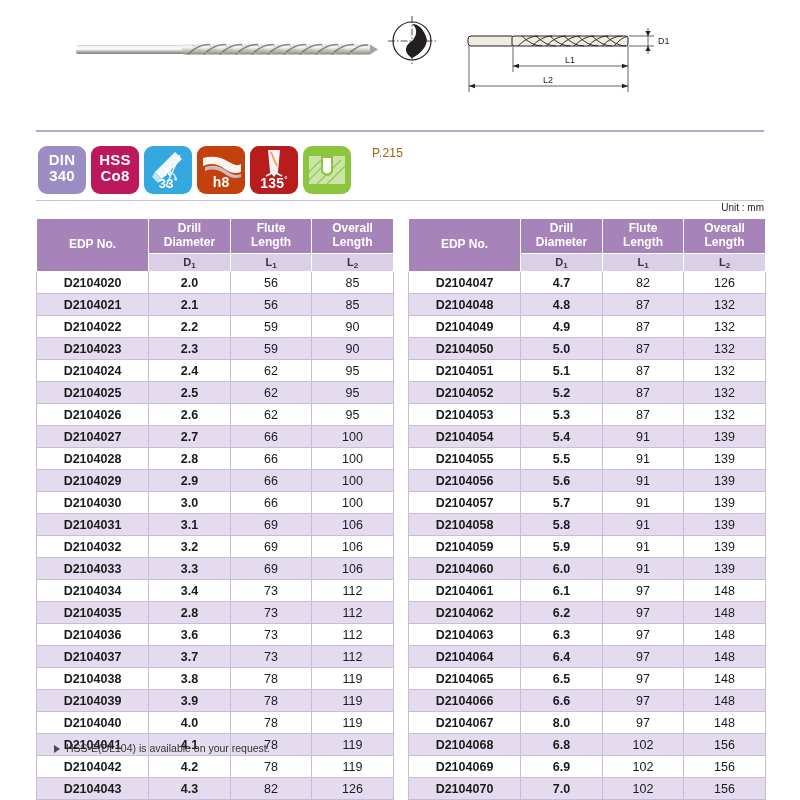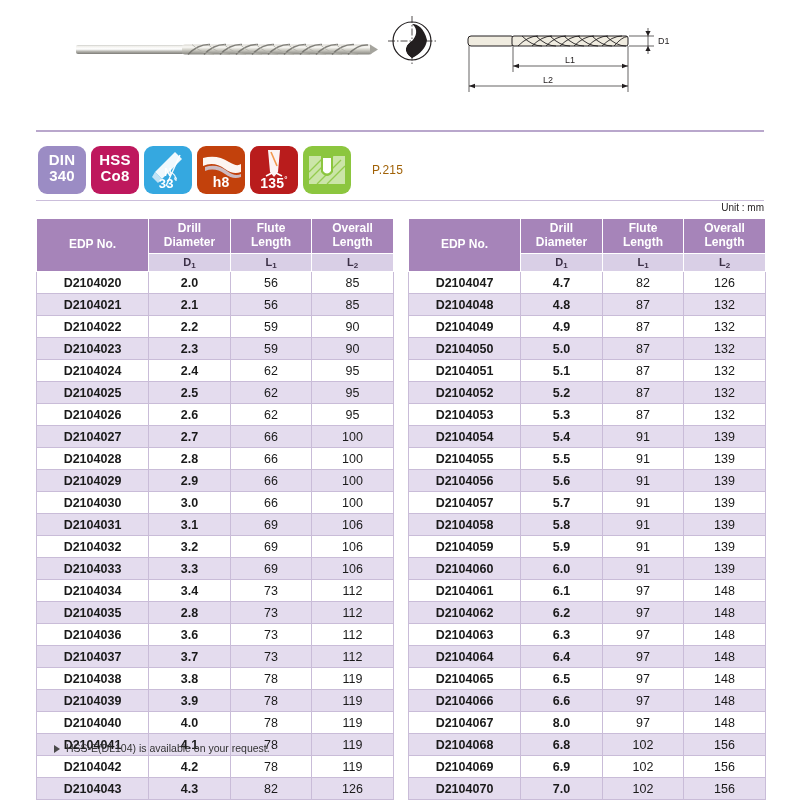--- a/index.html
+++ b/index.html
@@ -50,21 +50,20 @@
     height: 1px;
     background: #cbbedb;
   }
 
   
   .badge-row {
     position: absolute;
     left: 38px;
     top: 146px;
     display: flex;
-    align-items: center;
     gap: 5px;
   }
   .badge {
     width: 48px;
     height: 48px;
     border-radius: 9px;
     position: relative;
     overflow: hidden;
     flex: none;
   }

